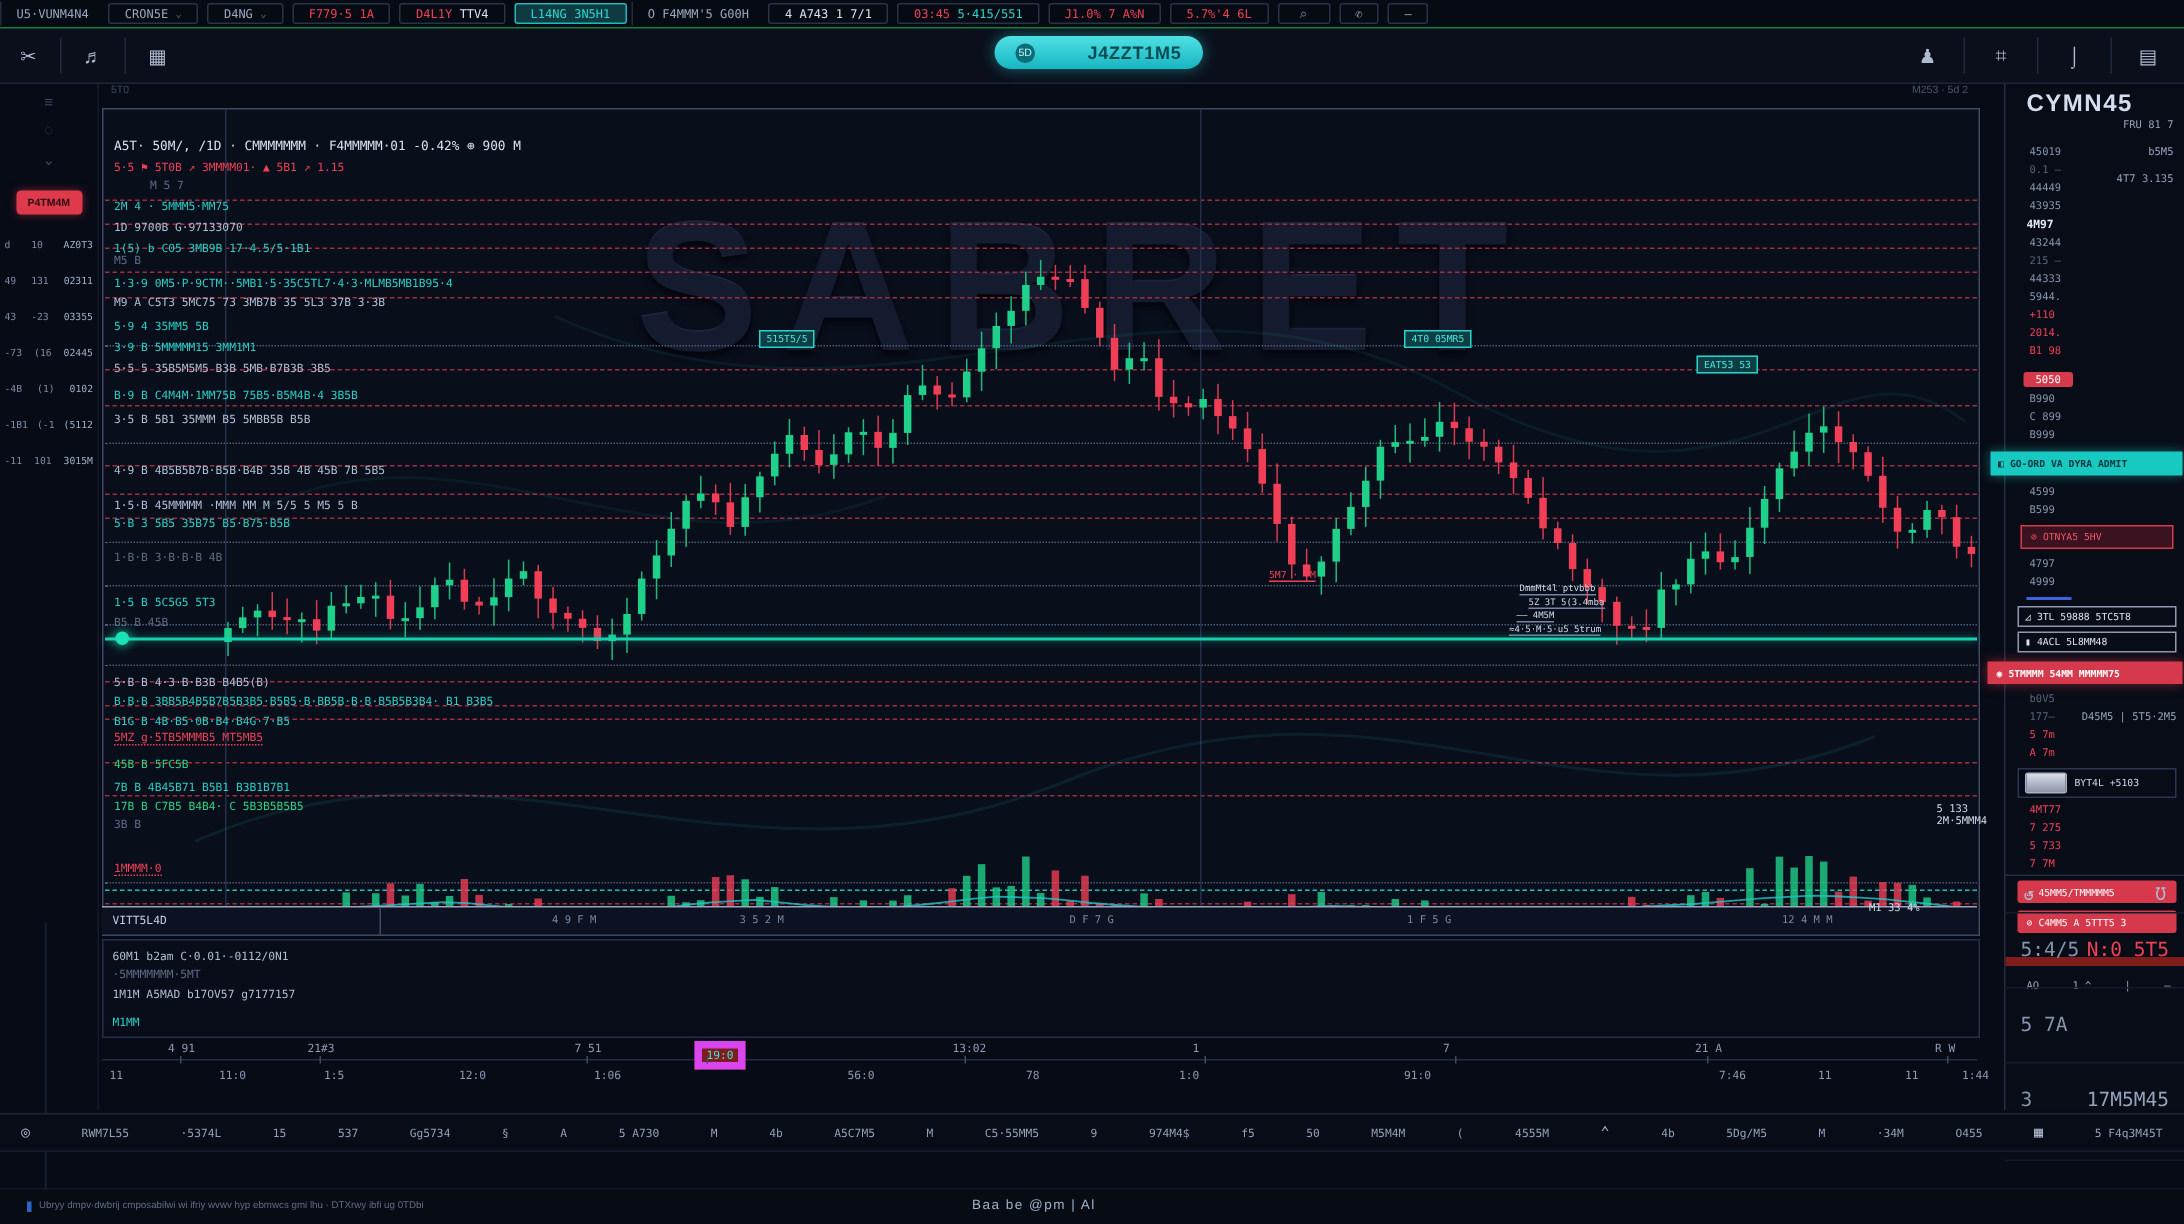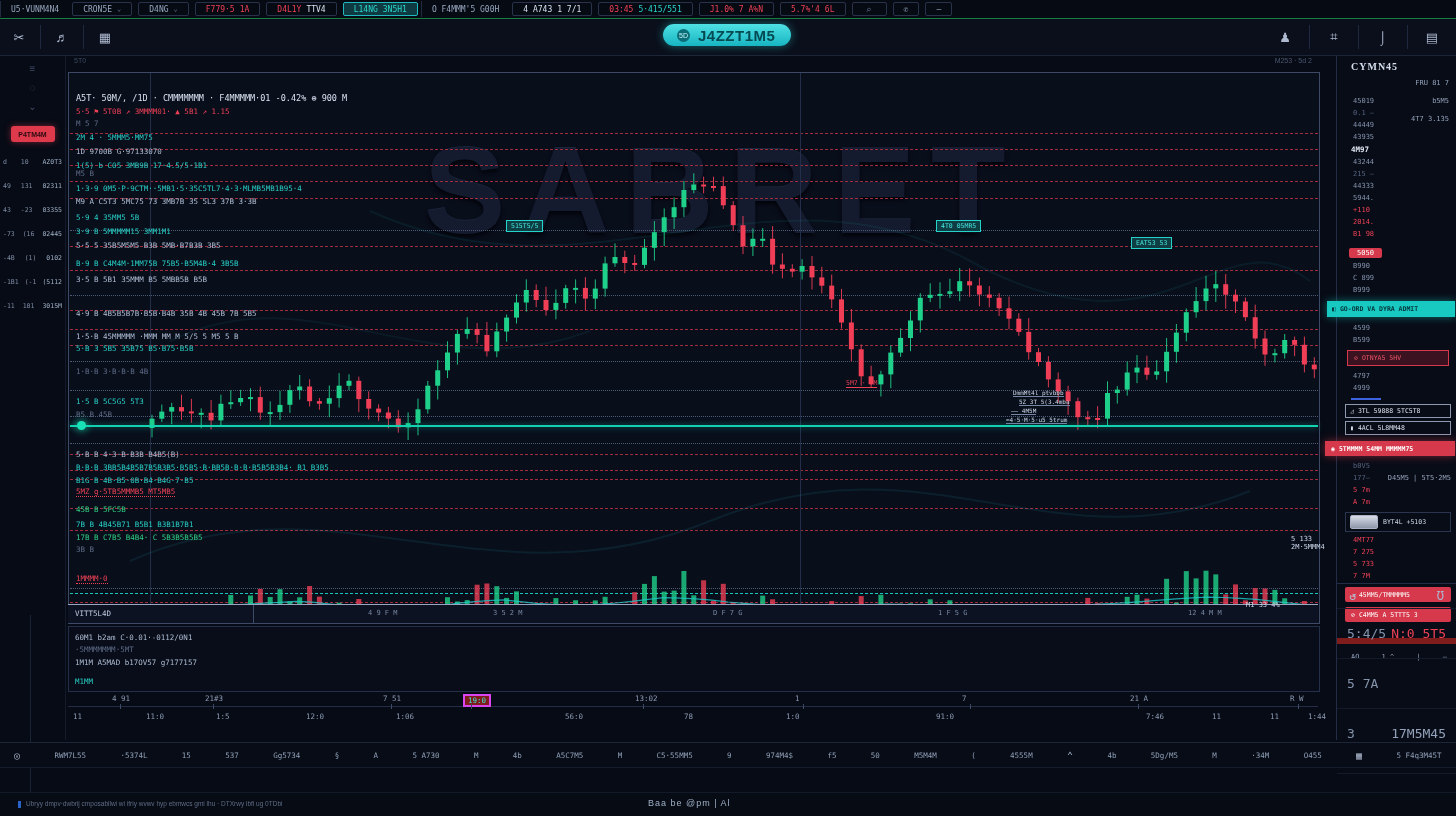--- a/index.html
+++ b/index.html
@@ -25,21 +25,21 @@
   
   #main-toolbar{position:absolute;left:0;top:19px;width:1456px;height:36px;background:#0a0f1b;
     border-bottom:1px solid #1c2638;display:flex;align-items:center;z-index:29;}
   .tb-icon{width:30px;text-align:center;font-size:13px;color:#aebad0;cursor:pointer;}
   .tb-sep{width:1px;height:24px;background:#1e2940;margin:0 6px;}
   #cta-btn{position:absolute;left:663px;top:5px;height:22px;min-width:100px;border-radius:12px;
     background:linear-gradient(180deg,#4fe0e4,#17b5c2);display:flex;align-items:center;gap:8px;
     padding:0 14px;box-shadow:0 0 10px rgba(47,214,216,.45);cursor:pointer;}
   #cta-badge{width:13px;height:13px;border-radius:50%;background:#0b6d78;color:#bff6f8;
     font-size:7px;display:flex;align-items:center;justify-content:center;}
-  #cta-label{font-size:15px;color:#064a52;font-weight:bold;letter-spacing:.5px;}
+  #cta-label{font-size:12px;color:#064a52;font-weight:bold;letter-spacing:.5px;margin-left:27px;}
   #toolbar-right{position:absolute;right:6px;top:0;height:36px;display:flex;align-items:center;}
   #toolbar-right .tb-icon{width:36px;}
 
   
   #left-panel{position:absolute;left:0;top:55px;width:65px;height:685px;background:#070b15;
     border-right:1px solid #121a2b;z-index:25;}
   .lp-icon{width:100%;text-align:center;color:#3f4c66;font-size:10px;margin-top:8px;}
   #lp-badge{margin:14px auto 4px auto;width:44px;height:16px;background:#df3a4c;border-radius:3px;
     color:#2a0a10;font-size:7px;font-weight:bold;display:flex;align-items:center;justify-content:center;
     box-shadow:0 0 6px rgba(223,58,76,.5);cursor:pointer;}
@@ -88,28 +88,28 @@
   #axis-strip-divider{position:absolute;left:185px;top:0;width:1px;height:18px;background:#3c4a66;}
   .as-tick{position:absolute;top:4px;font-size:7px;color:#7788a2;font-family:"DejaVu Sans Mono",monospace;}
   #subpane{position:absolute;left:0;top:571px;width:1250px;height:64px;border:1px solid #242f49;
     background:#080d19;z-index:5;}
   .sp-row{position:absolute;left:6px;font-size:7.5px;font-family:"DejaVu Sans Mono",monospace;
     white-space:nowrap;cursor:pointer;}
   #xticks-top{position:absolute;left:0;top:637px;width:1250px;height:14px;z-index:5;
     border-bottom:1px solid #232d45;}
   #xticks-bottom{position:absolute;left:0;top:655px;width:1250px;height:16px;z-index:5;}
   .xt{position:absolute;top:2px;font-size:7.5px;color:#8b9ab3;font-family:"DejaVu Sans Mono",monospace;}
-  .xt.hl{background:#7f1d1d;color:#3fe3d8;padding:0 3px;border:2px solid #d946ef;}
+  .xt.hl{background:#7f1d1d;color:#3fe3d8;padding:0 3px;border:5px solid #d946ef;}
   .xt-tickmark{position:absolute;top:12px;width:1px;height:5px;background:#3c4a66;}
 
   
   #right-panel{position:absolute;left:1336px;top:55px;width:120px;height:685px;background:#080c17;
     border-left:1px solid #232d45;z-index:26;font-family:"DejaVu Sans Mono",monospace;}
-  #rp-title{font-size:10px;color:#d4deee;letter-spacing:1px;padding:6px 0 2px 14px;
-    font-family:Liberation Serif, serif;font-weight:bold;}
+  #rp-title{font-size:16px;color:#d4deee;letter-spacing:1px;padding:6px 0 2px 14px;
+    font-family:Liberation Sans, sans-serif;font-weight:bold;}
   #rp-subhead{position:absolute;right:8px;top:24px;text-align:right;font-size:7px;color:#93a2ba;}
   #rp-subhead div{margin-bottom:10px;}
   #rp-items{position:absolute;left:0;top:40px;width:120px;}
   .rp-val{font-size:7px;color:#8494ad;padding:2px 0 2px 16px;}
   .rp-valb{font-size:7.5px;color:#e1e9f5;padding:2px 0 2px 14px;font-weight:bold;}
   .rp-dim{font-size:7px;color:#55637e;padding:2px 0 2px 16px;}
   .rp-red{font-size:7px;color:#ef4156;padding:2px 0 2px 16px;}
   .rp-badge-red{margin:2px 0 2px 12px;display:inline-block;background:#d5394b;color:#fff;
     font-size:7px;padding:1px 8px;border-radius:2px;}
   .rp-hr-blue{margin:4px 0 4px 14px;width:30px;height:2px;background:#3c62e0;}
@@ -674,21 +674,21 @@
           <div class="hline" style="top: 515px; border-top: 1px dotted rgb(77, 90, 118);"></div>
           <div class="hline" style="top: 520px; border-top: 1px dashed rgb(24, 196, 187);"></div>
           <div class="hline" style="top: 529px; border-top: 1px dashed rgb(160, 44, 61);"></div>
           <div class="hline" style="top: 537px; border-top: 1px solid rgb(24, 196, 187);"></div>
         </div>
       <div id="main-level" style="top: 352px;"></div>
       <div id="main-level-dot" style="top: 348px;"></div>
       <div id="legend-rows">
           <div class="lg-row lg-header" style="top: 20px;">A5T· 50M/, /1D · CMMMMMMM · F4MMMMM·01 -0.42%   ⊕  900 M</div>
           <div class="lg-row lg-red" style="top: 34px;">5·5 ⚑ 5T0B ↗ 3MMMM01· ▲ 5B1 ↗ 1.15</div>
-          <div class="lg-row lg-dim" style="top: 46px;">M 5 7</div>
+          <div class="lg-row lg-dim" style="top: 46px; margin-left: 24px;">M 5 7</div>
           <div class="lg-row lg-teal" style="top: 60px;">2M 4 · 5MMM5·MM75</div>
           <div class="lg-row lg-white" style="top: 74px;">1D 9700B G·97133070</div>
           <div class="lg-row lg-teal" style="top: 88px;">1(5) b C05 3MB9B 17·4.5/5·1B1</div>
           <div class="lg-row lg-dim" style="top: 96px;">M5 B</div>
           <div class="lg-row lg-teal" style="top: 111px;">1·3·9 0M5·P·9CTM··5MB1·5·35C5TL7·4·3·MLMB5MB1B95·4</div>
           <div class="lg-row lg-white" style="top: 124px;">M9 A C5T3 5MC75 73 3MB7B 35 5L3 37B 3·3B</div>
           <div class="lg-row lg-teal" style="top: 140px;">5·9 4 35MM5 5B</div>
           <div class="lg-row lg-teal" style="top: 154px;">3·9 B 5MMMMM15 3MM1M1</div>
           <div class="lg-row lg-white" style="top: 168px;">5·5 5 35B5M5M5 B3B 5MB·B7B3B 3B5</div>
           <div class="lg-row lg-teal" style="top: 186px;">B·9 B C4M4M·1MM75B 75B5·B5M4B·4 3B5B</div>

